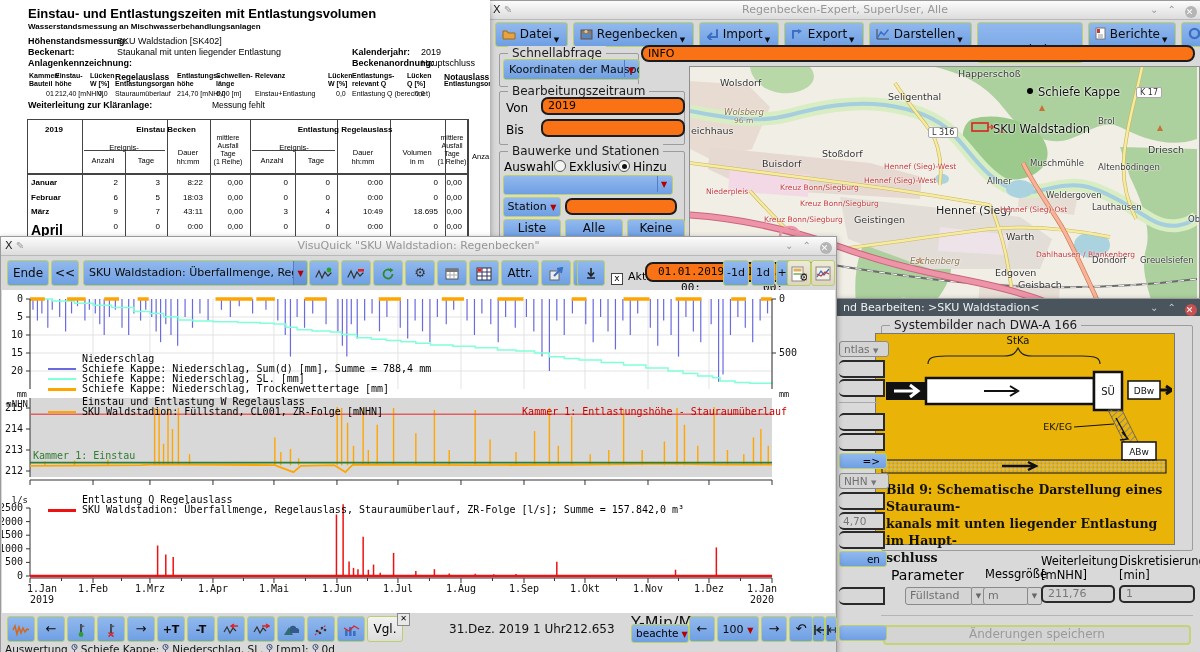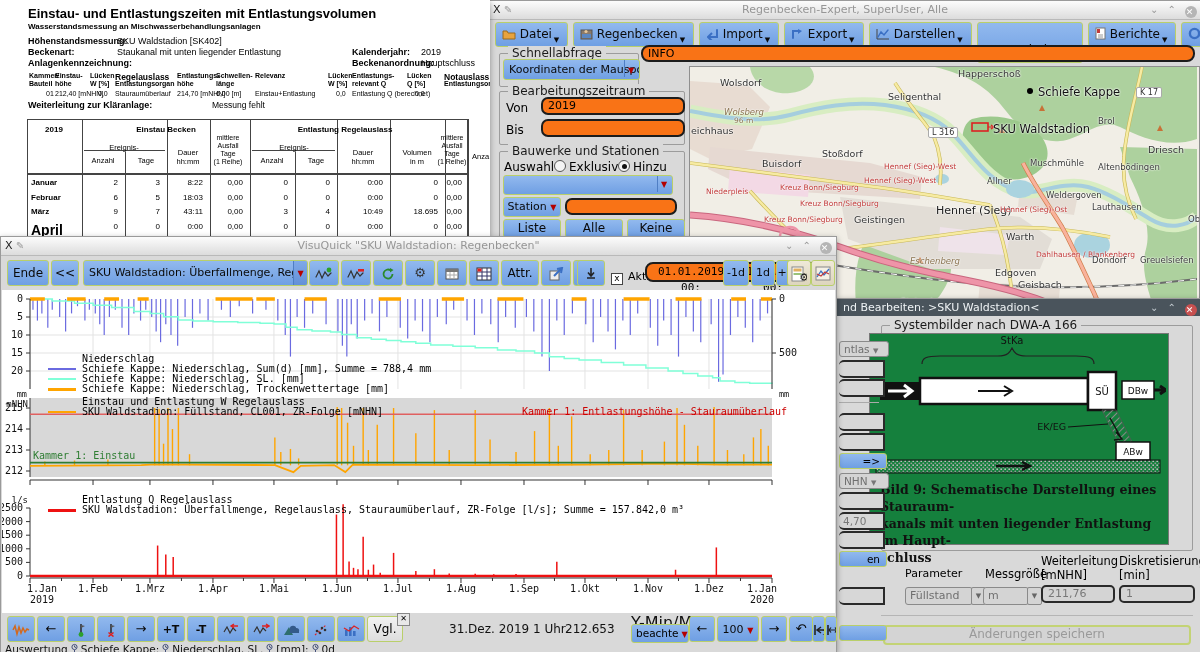--- a/index.html
+++ b/index.html
@@ -377,21 +377,21 @@
   </div>
 
   <div class="win" id="detail-window" style="left:836px;top:298px;width:364px;height:354px;z-index:10;">
     <div class="darkbar" style="left:0;right:0;top:0;">
       <span>nd Bearbeiten: &gt;SKU Waldstadion&lt;</span>
       <span class="abs" style="right:4px;top:0;color:#c3cbd1;font-size:10px;letter-spacing:3px;">⌄ ⌃ <span style="display:inline-block;width:12px;height:12px;border-radius:50%;background:#c75050;color:#fff;text-align:center;line-height:12px;font-size:9px;vertical-align:-2px;">✕</span></span>
     </div>
     <div class="grp" style="left:44px;top:26px;width:310px;height:224px;">
       <span class="grp-label">Systembilder nach DWA-A 166</span>
     </div>
-    <div class="abs" style="left:32px;top:34px;width:298px;height:210px;background:#15803d;border:1px solid #777;">
+    <div class="abs" style="left:38px;top:34px;width:298px;height:210px;background:#eab308;border:1px solid #777;">
       <svg width="296" height="140" viewBox="0 0 296 140">
         <defs>
           <pattern id="hatchD" width="5" height="5" patternUnits="userSpaceOnUse" patternTransform="rotate(45)">
               <line x1="0" y1="0" x2="0" y2="5" stroke="#888" stroke-width="2"></line>
             </pattern>
           <pattern id="dots" width="4" height="4" patternUnits="userSpaceOnUse">
               <circle cx="1.3" cy="1.3" r="0.9" fill="#999"></circle>
               <circle cx="3.2" cy="3.2" r="0.9" fill="#bbb"></circle>
             </pattern>
         </defs>
@@ -420,21 +420,21 @@
 
         <rect x="246" y="108" width="34" height="18" fill="#fff" stroke="#111" stroke-width="1.5"></rect>
         <text x="263" y="121" text-anchor="middle" font-size="9" font-family="DejaVu Sans" fill="#111">ABw</text>
 
         <rect x="6" y="126" width="284" height="13" fill="url(#dots)" stroke="#111" stroke-width="1"></rect>
         <path d="M126,132 L158,132 M152,128 L160,132 L152,136" stroke="#111" stroke-width="2.4" fill="none"></path>
       </svg>
       <div id="detail-caption" class="caption" style="position:absolute;left:10px;top:148px;width:278px;">Bild 9: Schematische Darstellung eines Stauraum-<br>kanals mit unten liegender Entlastung im Haupt-<br>schluss</div>
     </div>
 
-    <div class="abs" style="left:68px;top:268px;font-size:11px;">Parameter</div>
+    <div class="abs" style="left:54px;top:268px;font-size:14px;">Parameter</div>
     <div class="abs" style="left:148px;top:268px;font-size:11.5px;">Messgröße</div>
     <div class="abs" style="left:204px;top:256px;font-size:11.5px;line-height:1.2;"><span>Weiterleitung</span><br><span>[mNHN]</span></div>
     <div class="abs" style="left:282px;top:256px;font-size:11.5px;line-height:1.2;"><span>Diskretisierung</span><br><span>[min]</span></div>
     <div class="dd-gray" style="left:68px;top:288px;width:58px;height:16px;line-height:16px;"><span>Füllstand</span><span class="abs" style="right:-14px;top:-1px;width:13px;height:16px;border:1px solid #8a8a8a;border-radius:2px;background:#d4d4d4;text-align:center;font-size:7px;color:#666;line-height:16px;">▼</span></div>
     <div class="dd-gray" style="left:146px;top:288px;width:36px;height:16px;line-height:16px;"><span>m</span><span class="abs" style="right:-14px;top:-1px;width:13px;height:16px;border:1px solid #8a8a8a;border-radius:2px;background:#d4d4d4;text-align:center;font-size:7px;color:#666;line-height:16px;">▼</span></div>
     <div class="fld-gray" style="left:204px;top:286px;width:60px;height:14px;line-height:14px;">211,76</div>
     <div class="fld-gray" style="left:282px;top:286px;width:62px;height:14px;line-height:14px;">1</div>
     <div class="abs" style="left:44px;right:8px;top:316px;height:1px;background:#b5b5b5;"></div>
     <div class="abs" style="left:46px;right:10px;top:326px;height:16px;background:#d4d4d4;border:2px solid #c3d375;border-radius:4px;color:#9a9a9a;font-size:12px;text-align:center;line-height:15px;">Änderungen speichern</div>
     <div id="detail-fragments">

